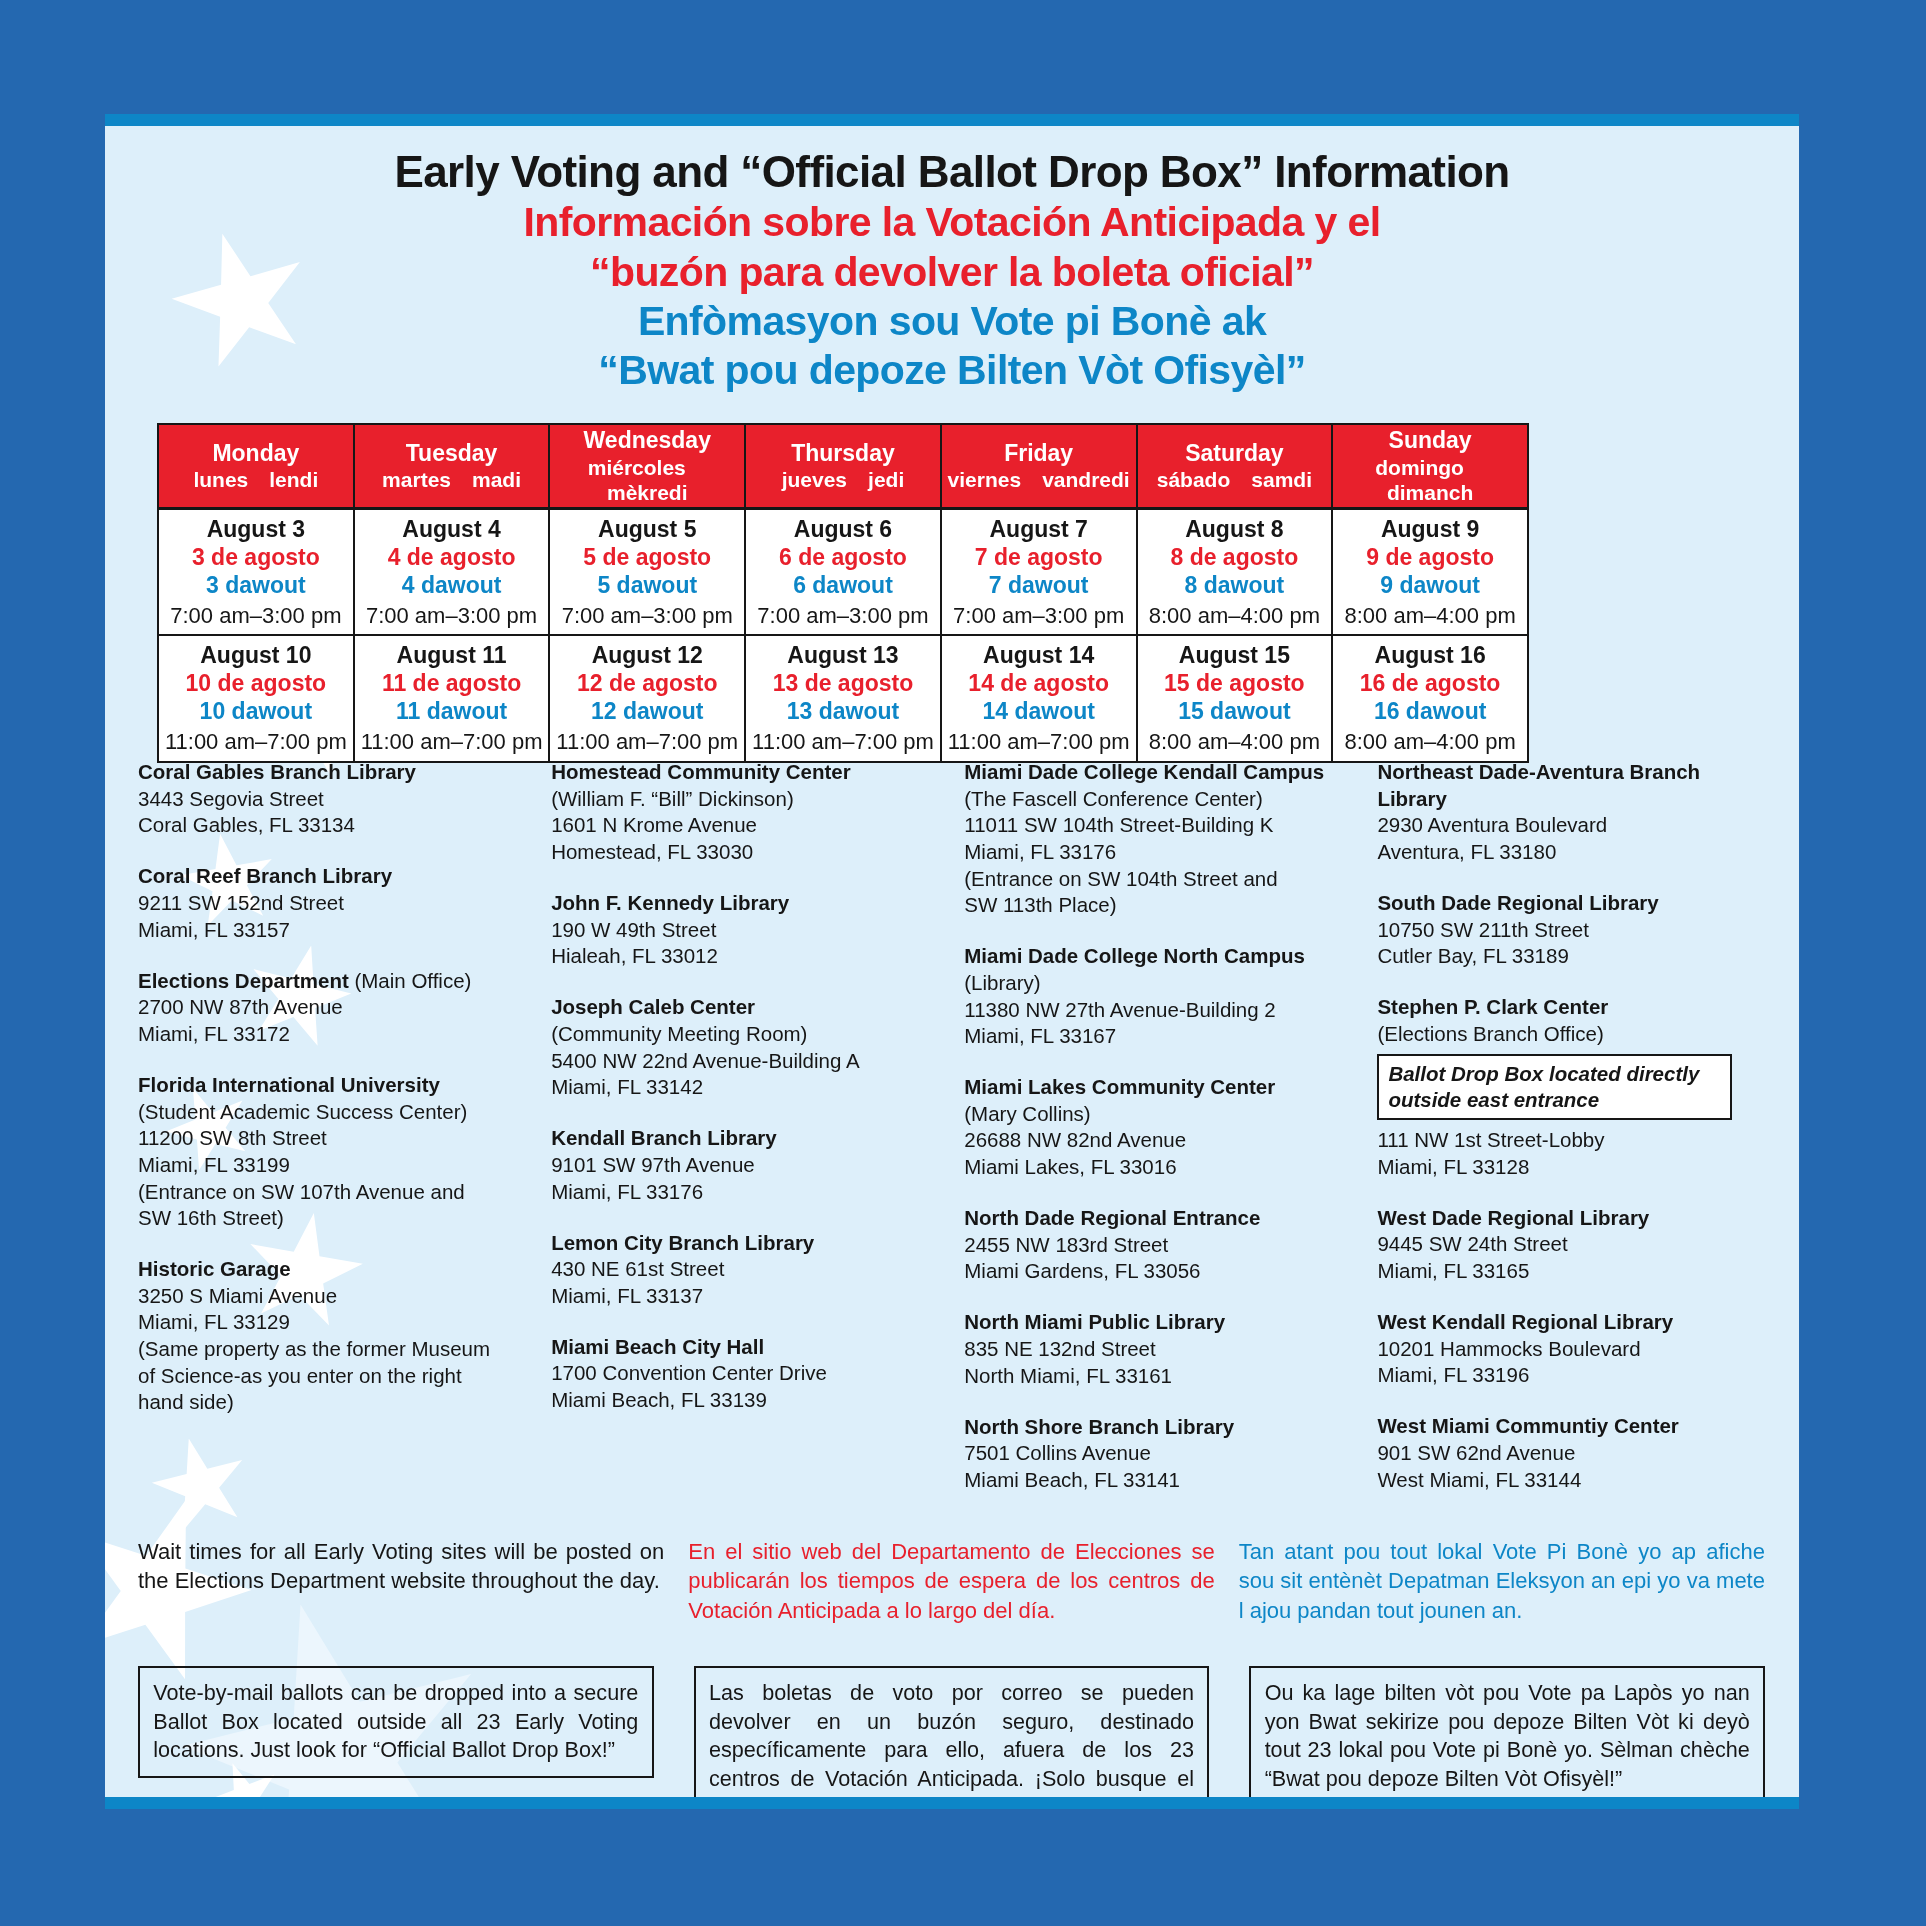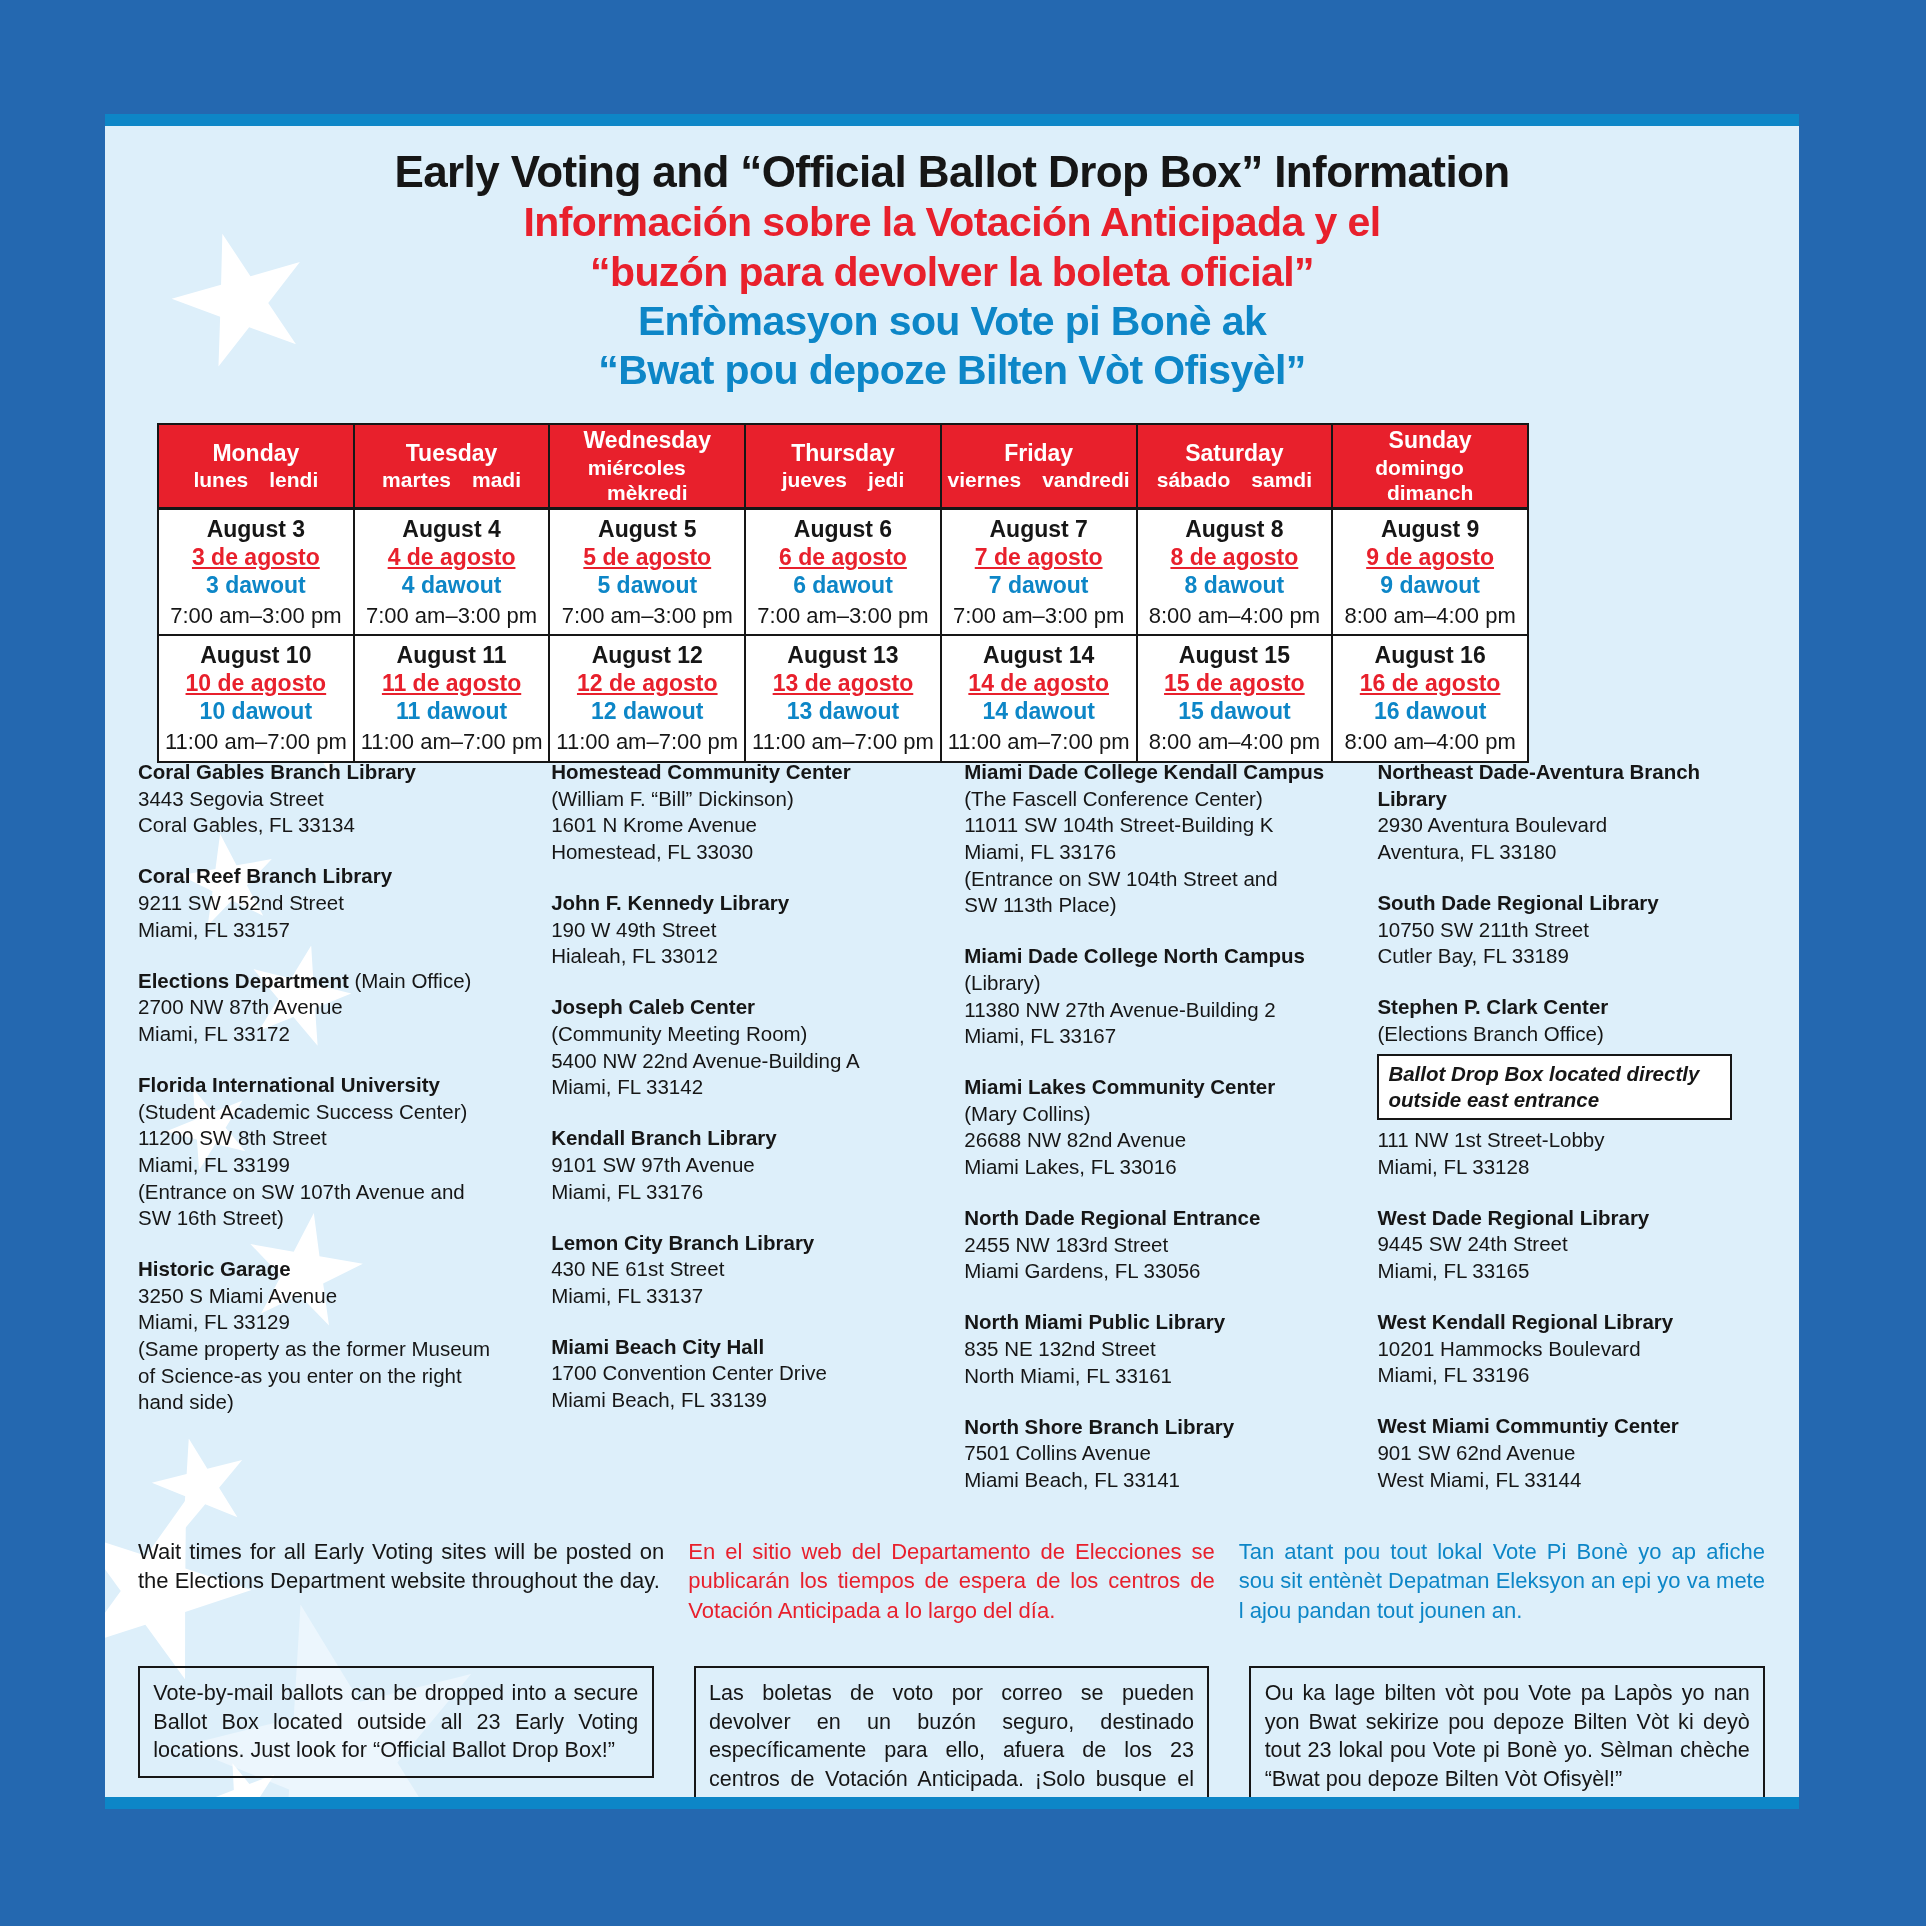--- a/index.html
+++ b/index.html
@@ -39,21 +39,21 @@
     border-collapse:collapse; table-layout:fixed; background:#ffffff;margin-left:19px;
   }
   .schedule th, .schedule td { border:2.2px solid #161616; text-align:center; vertical-align:middle; }
   .schedule thead tr { border-bottom:3.9px solid #161616; }
   .schedule th { background:#e8202c; color:#ffffff; height:59px; padding:2.2px 0; }
   .day-en { display:block; font-size:23px; font-weight:bold; line-height:1.2; }
   .day-other { display:block; font-size:21px; font-weight:bold; line-height:1.2; }
   .schedule td { height:118px; padding:4.4px 0; }
   .c-en, .c-es, .c-ht { display:block; font-size:23px; font-weight:bold; line-height:1.22; }
   .c-en { color:#161616; }
-  .c-es { color:#e8202c;text-decoration:underline; }
+  .c-es { color:#e8202c; }
   .c-ht { color:#0d86c7; }
   .c-hours { display:block; font-size:22px; font-weight:normal; color:#161616; line-height:1.22; margin-top:4.4px; }
 
   
   .locations {
     left:33px; top:633px; width:1627px;
     display:grid; grid-template-columns:repeat(4, 1fr); column-gap:25.5px;
   }
   .loc { margin-bottom:24.4px; font-size:20.5px; line-height:1.3; color:#161616; }
   .loc .nm { font-weight:bold; }

